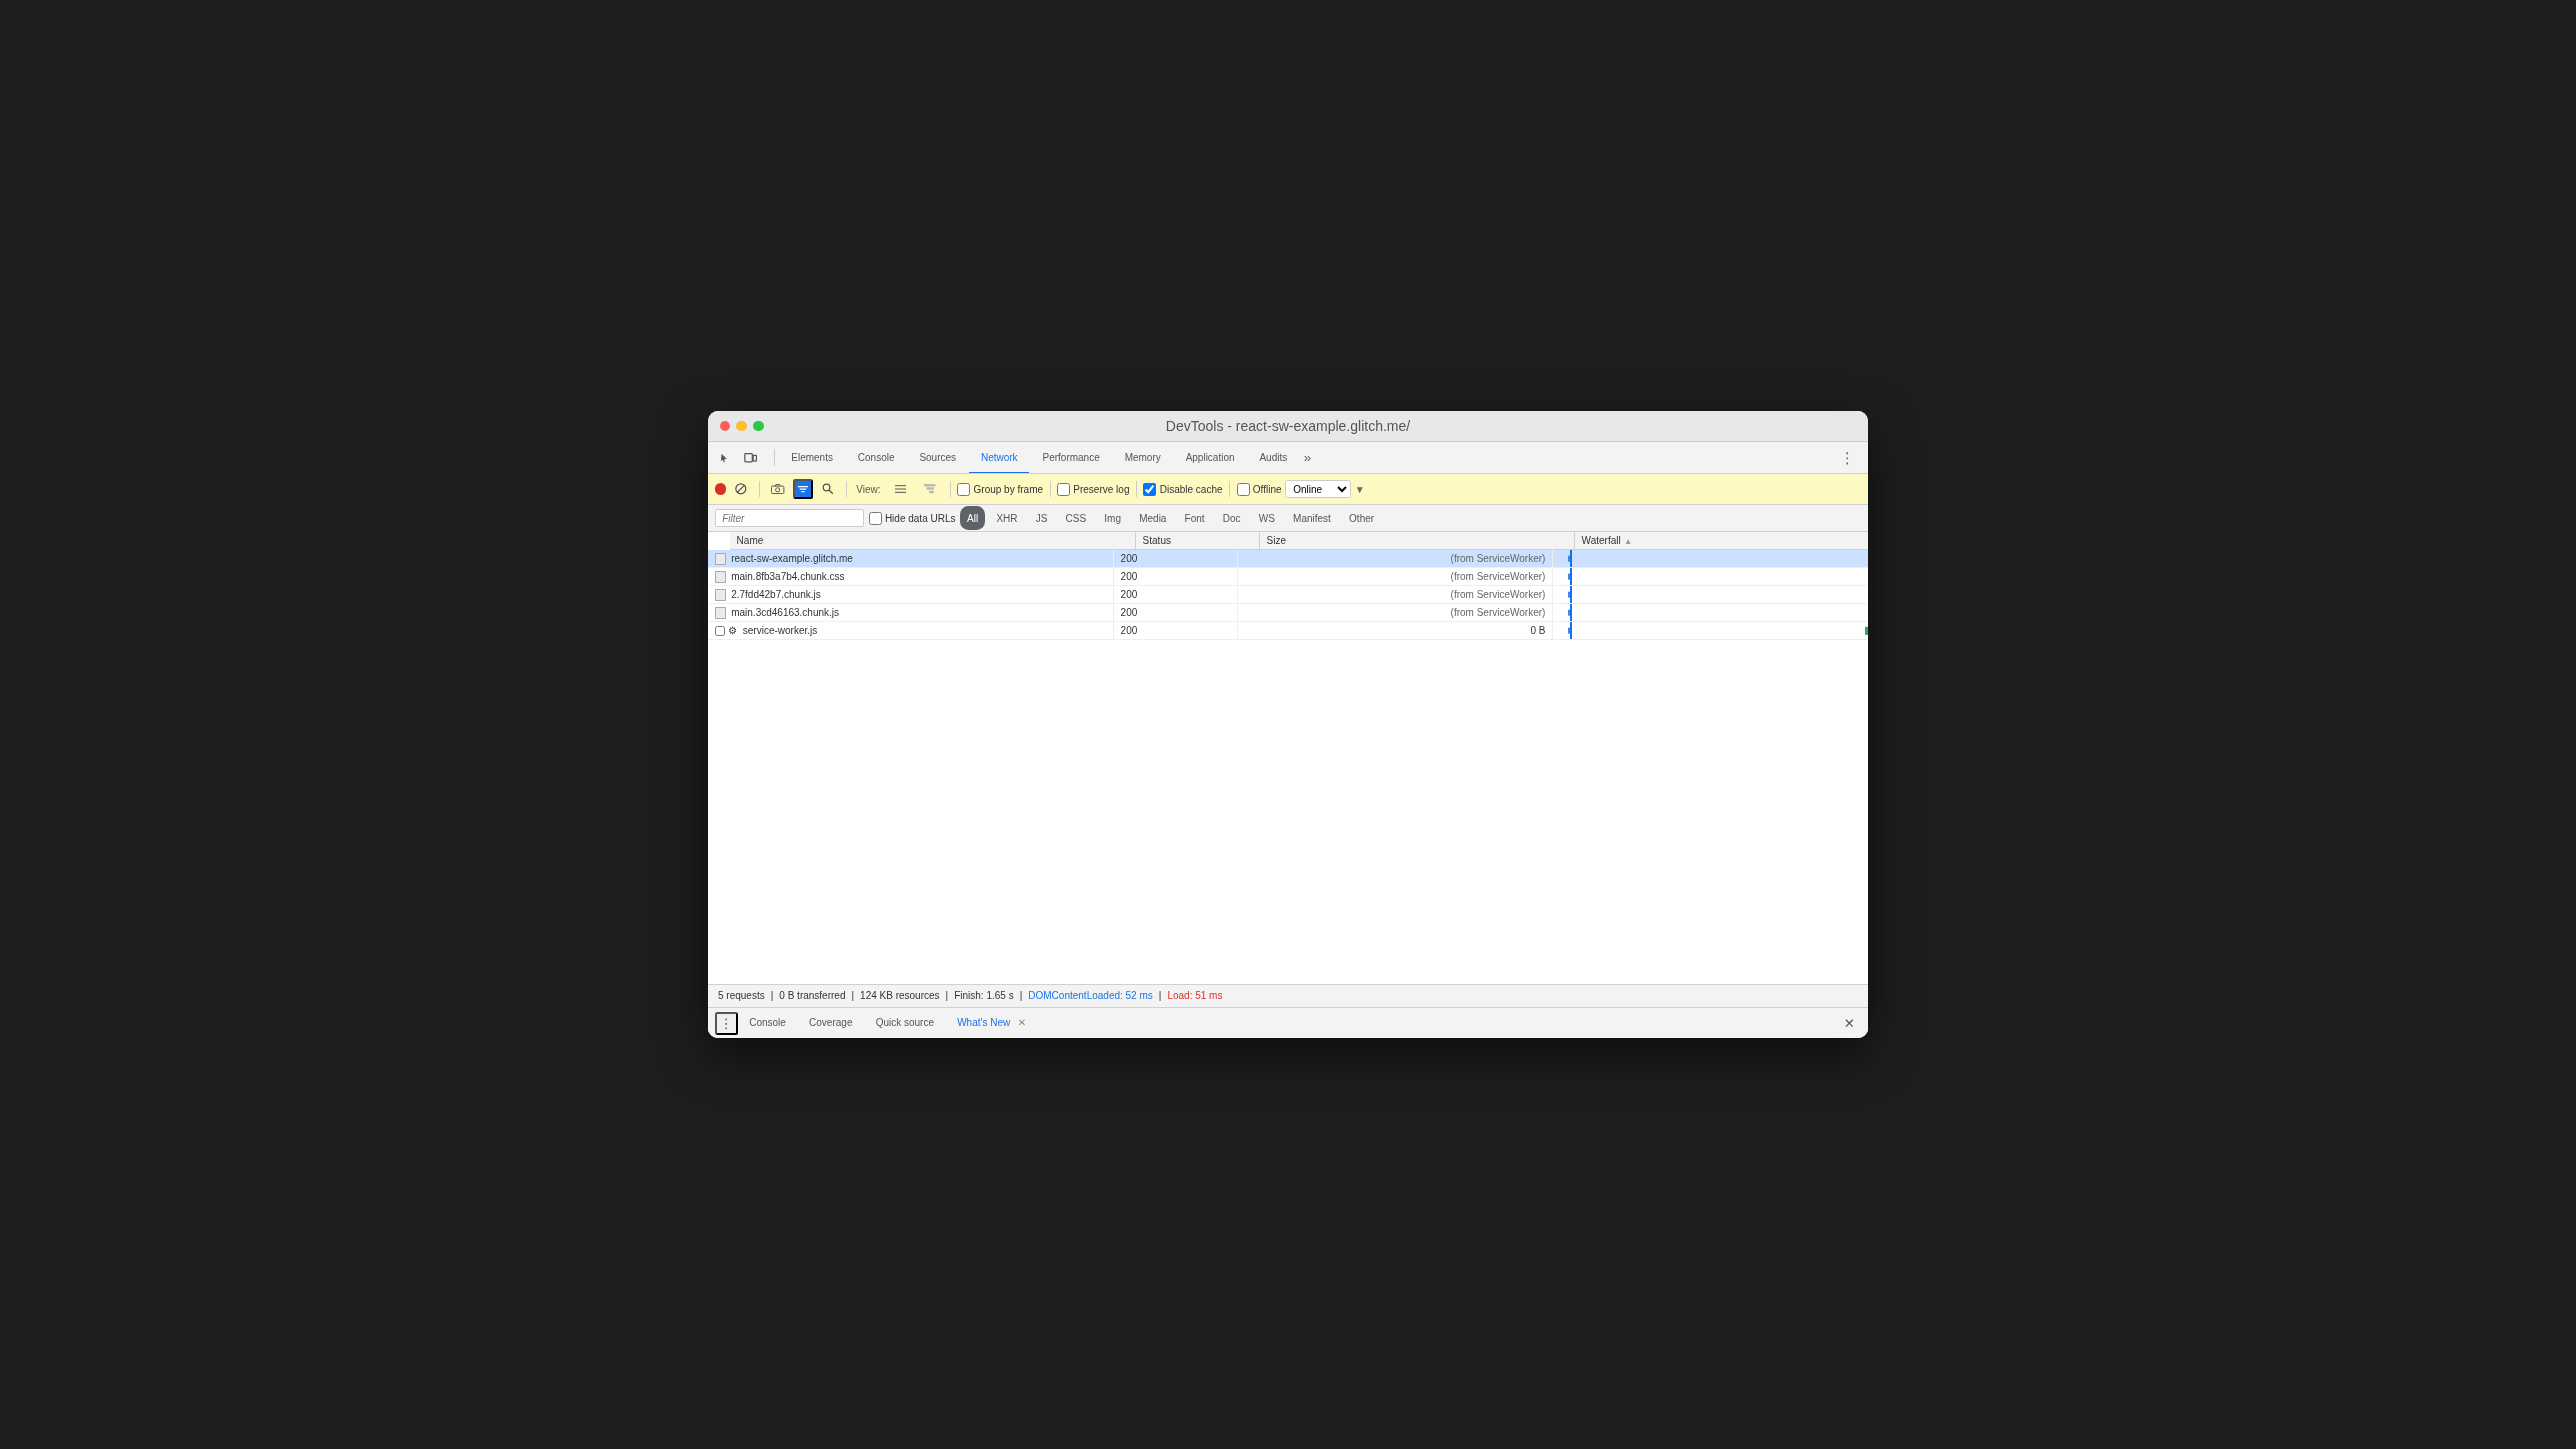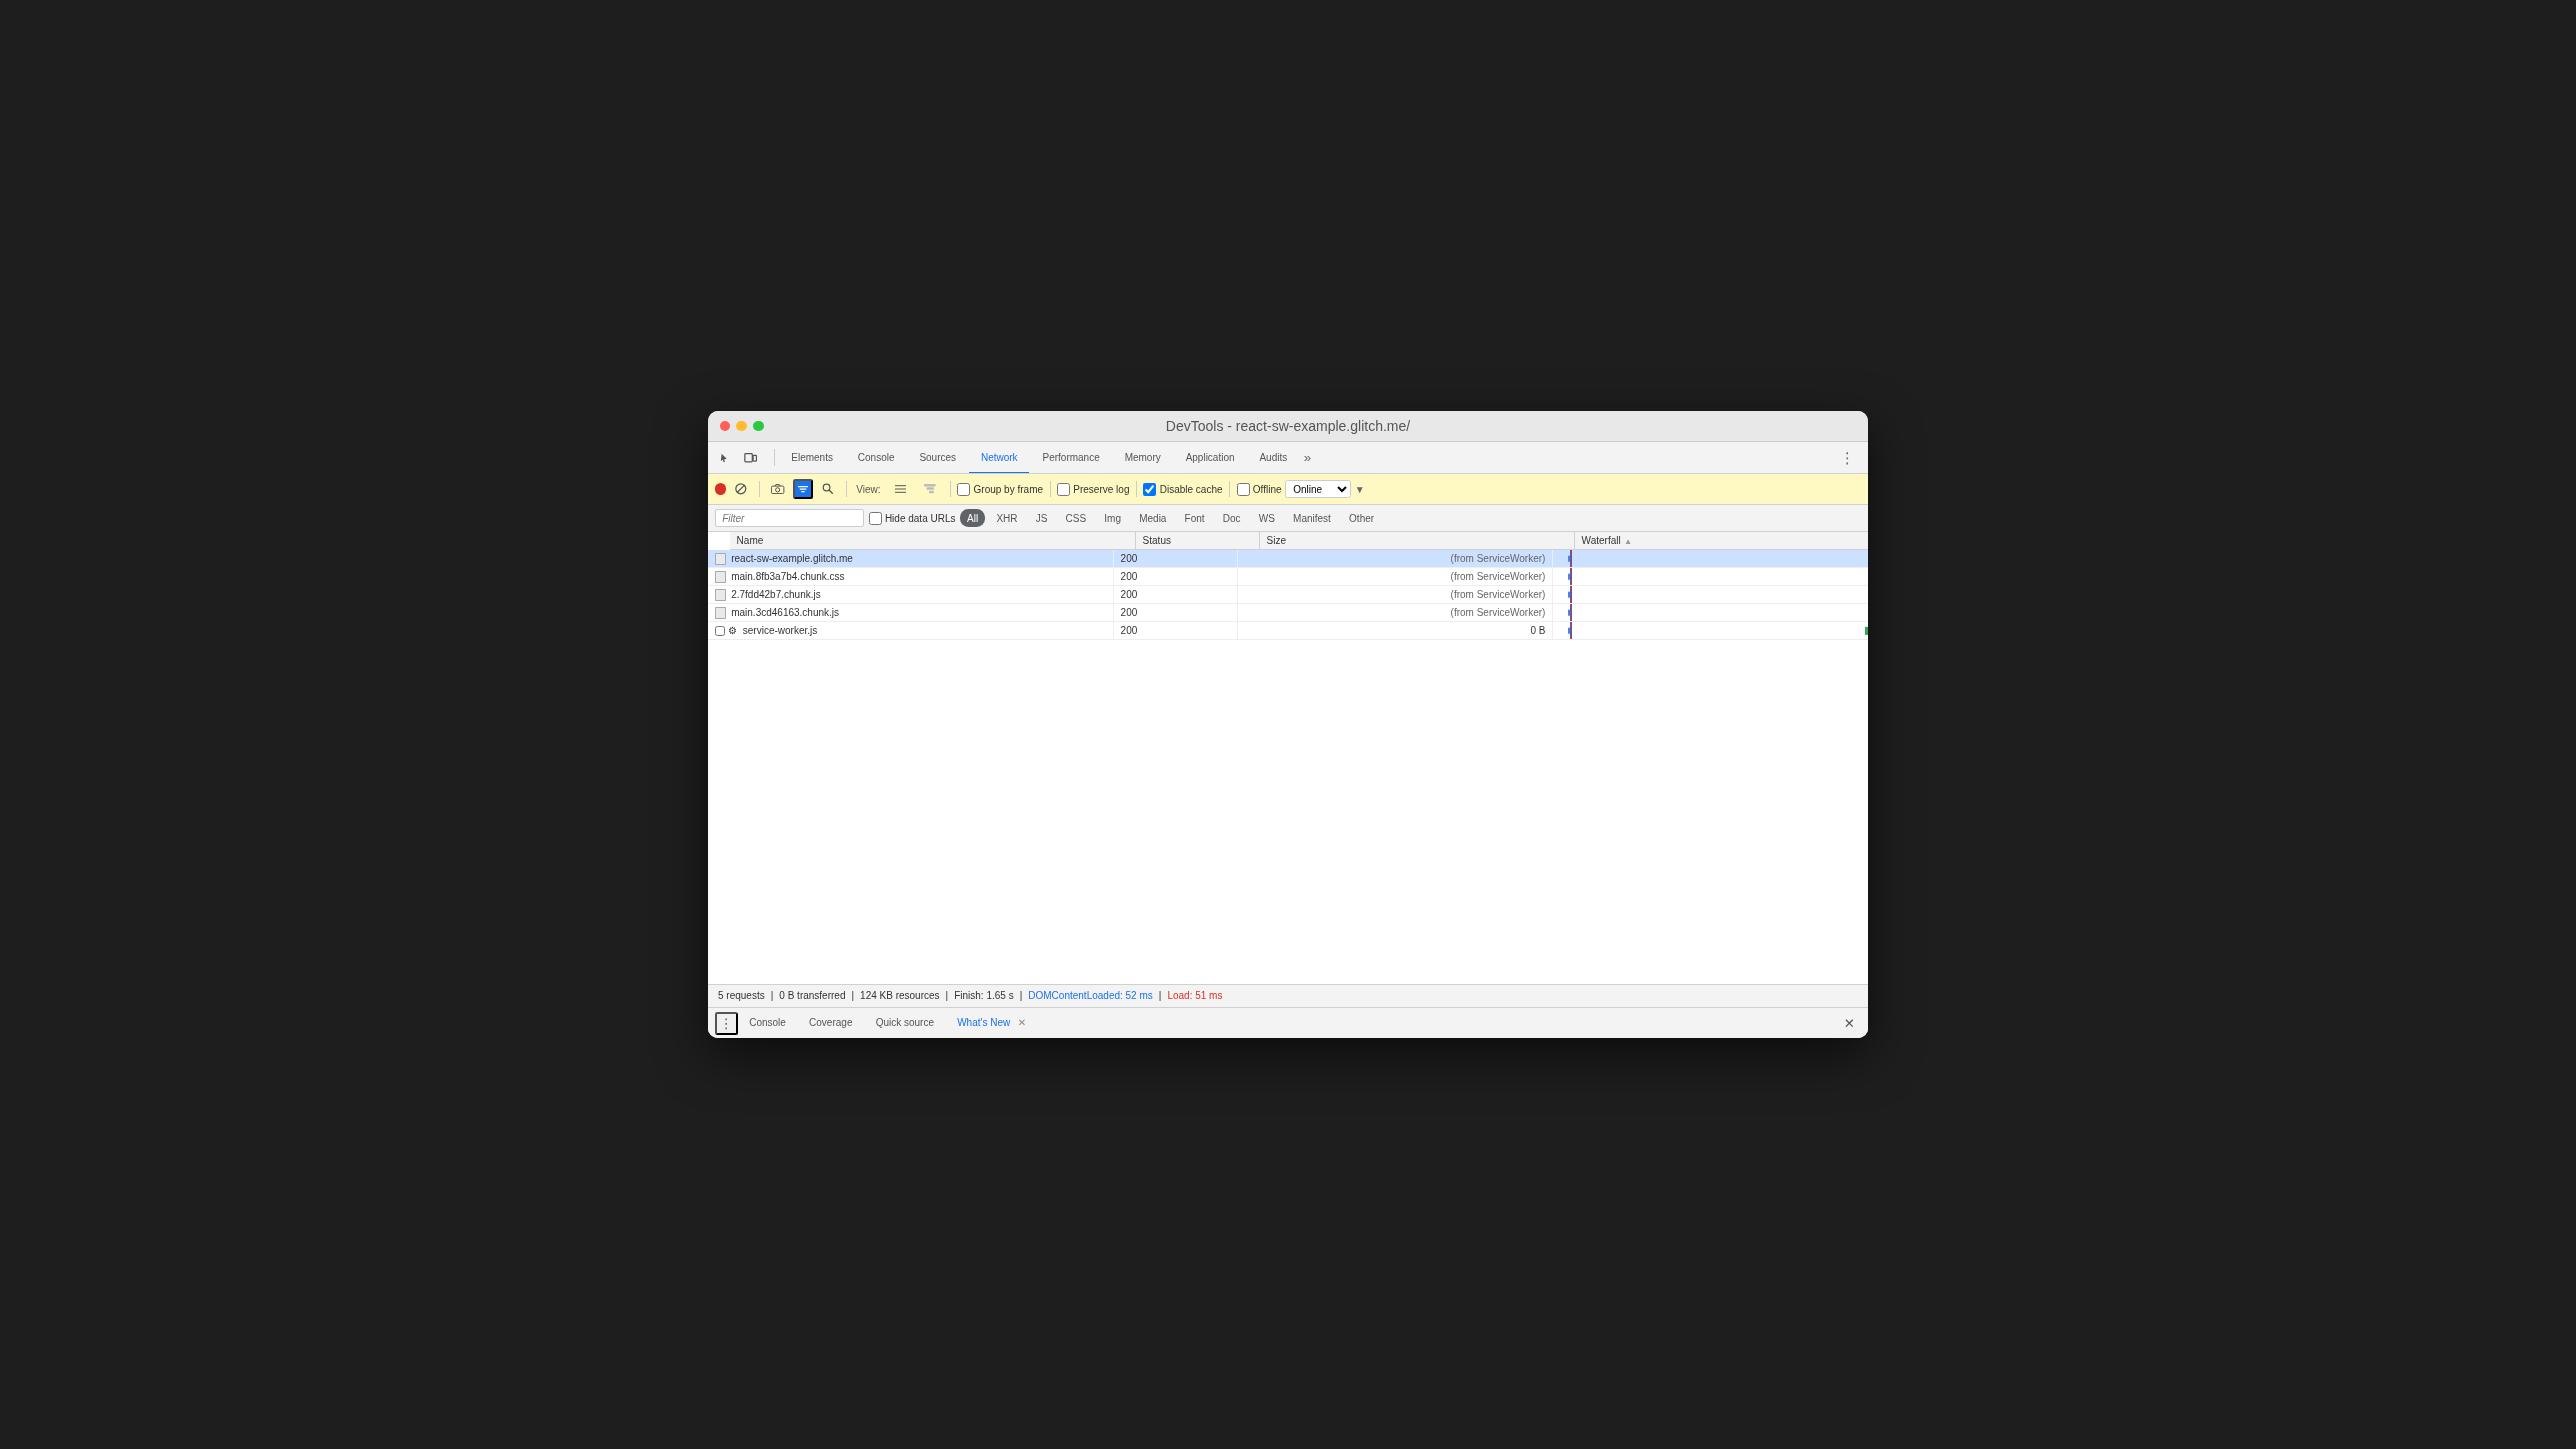--- a/index.html
+++ b/index.html
@@ -207,21 +207,21 @@
       cursor: pointer;
     }
     .filter-type-btn {
       padding: 1.7px 6.6px;
       font-size: 10px;
       border: none;
       background: transparent;
       color: #555;
       cursor: pointer;
       border-radius: 2.5px;
-      height: 18px;
+      height: 24px;
     }
     .filter-type-btn.active {
       background: #5f6368;
       color: white;
       border-radius: 8.3px;
     }
     
     .network-table {
       flex: 1;
       overflow: auto;

